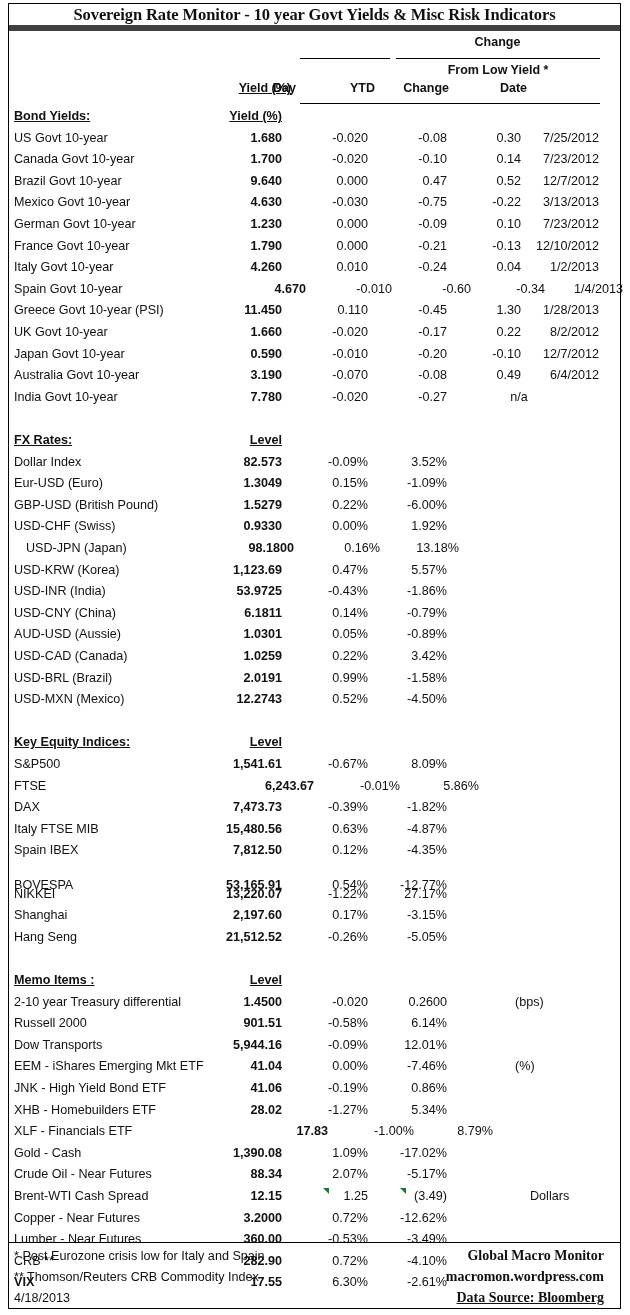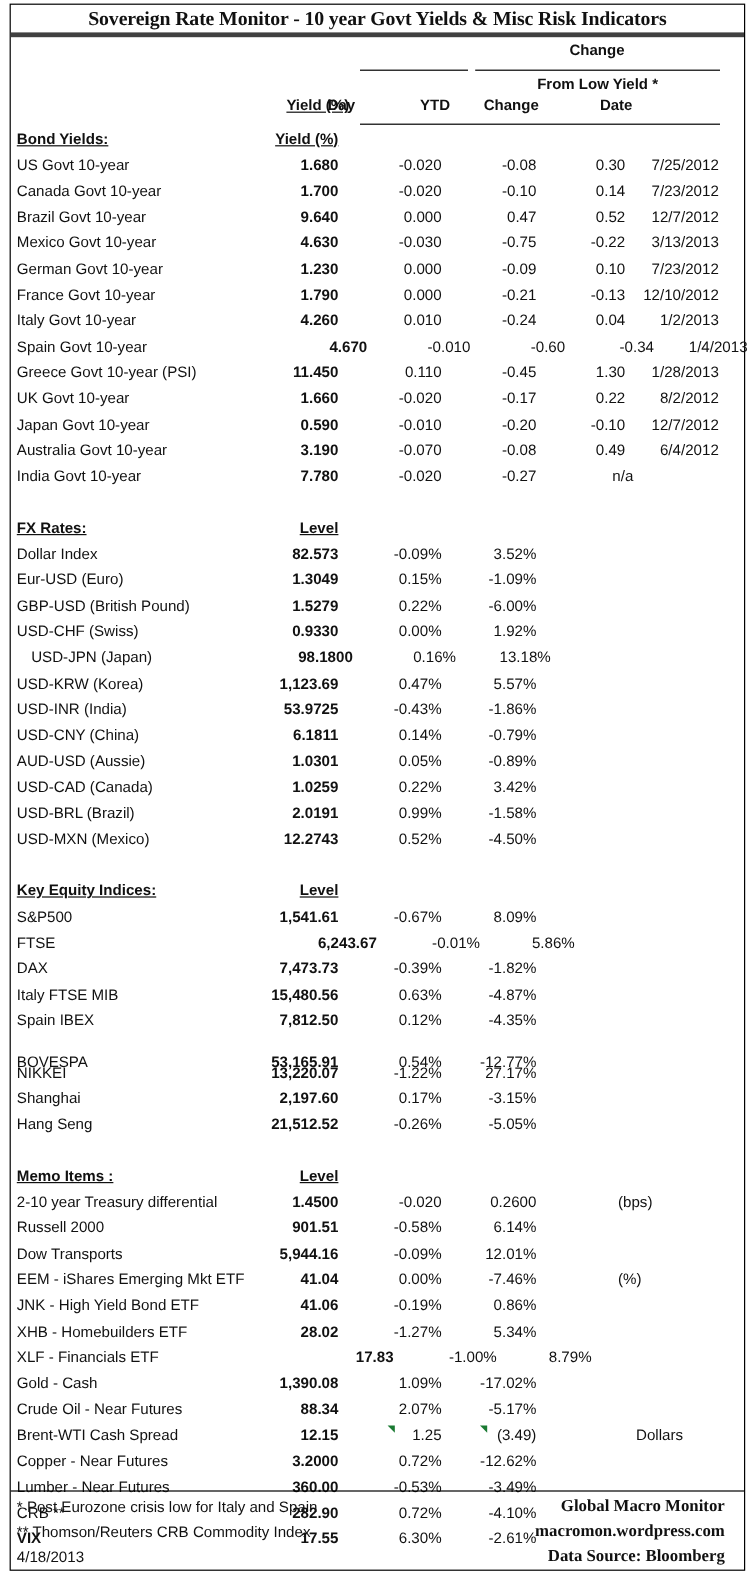--- a/index.html
+++ b/index.html
@@ -14,21 +14,21 @@
   
   .frame{
     position:absolute;left:8px;top:3px;width:613px;height:1306px;
     border:1px solid #000;box-sizing:border-box;
   }
 
   
   .title-bar{
     position:absolute;left:9px;top:4px;width:611px;height:27px;
     display:flex;align-items:center;justify-content:center;
-    border-bottom:4px solid #404040;box-sizing:border-box;
+    border-bottom:6px solid #404040;box-sizing:border-box;
   }
   .title-text{
     font-family:"Liberation Serif", serif;
     font-weight:bold;font-size:16.5px;letter-spacing:-0.1px;
     white-space:nowrap;
   }
 
   
   
   .col-name  {position:absolute;left:14px;}
@@ -449,16 +449,16 @@
       </div>
     </div>
 
   <div class="rule-foot"></div>
   <div id="footer-block">
       <span class="foot-left" style="top: 1249px;">*  Post Eurozone crisis low for Italy and Spain</span>
       <span class="foot-left" style="top: 1270px;">** Thomson/Reuters CRB Commodity Index</span>
       <span class="foot-left" style="top: 1291px;">4/18/2013</span>
       <span class="foot-right" style="top: 1248px;">Global Macro Monitor</span>
       <span class="foot-right" style="top: 1269px;">macromon.wordpress.com</span>
-      <span class="foot-right" style="top: 1290px;">Data Source:  Bloomberg</span>
+      <span class="foot-right" style="top: 1290px; text-decoration: underline;">Data Source:  Bloomberg</span>
     </div>
 
 </div>
 
 </body></html>

